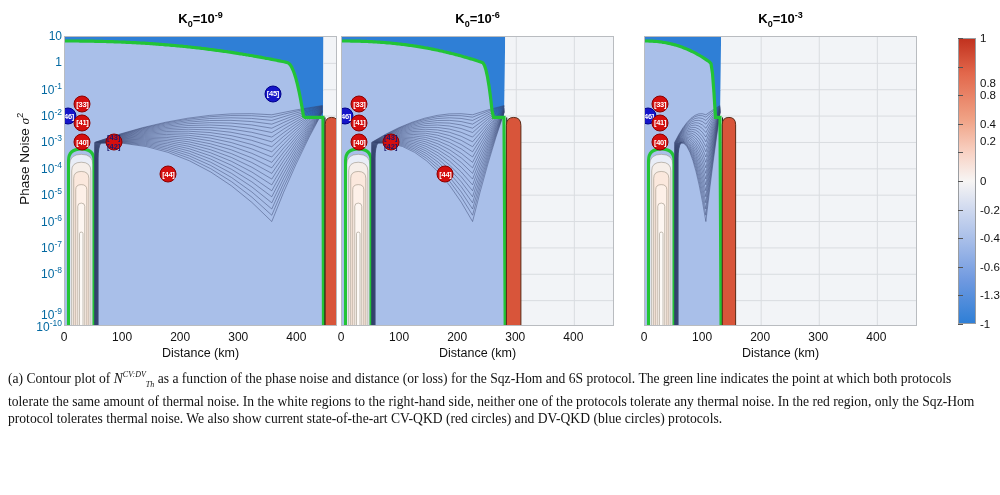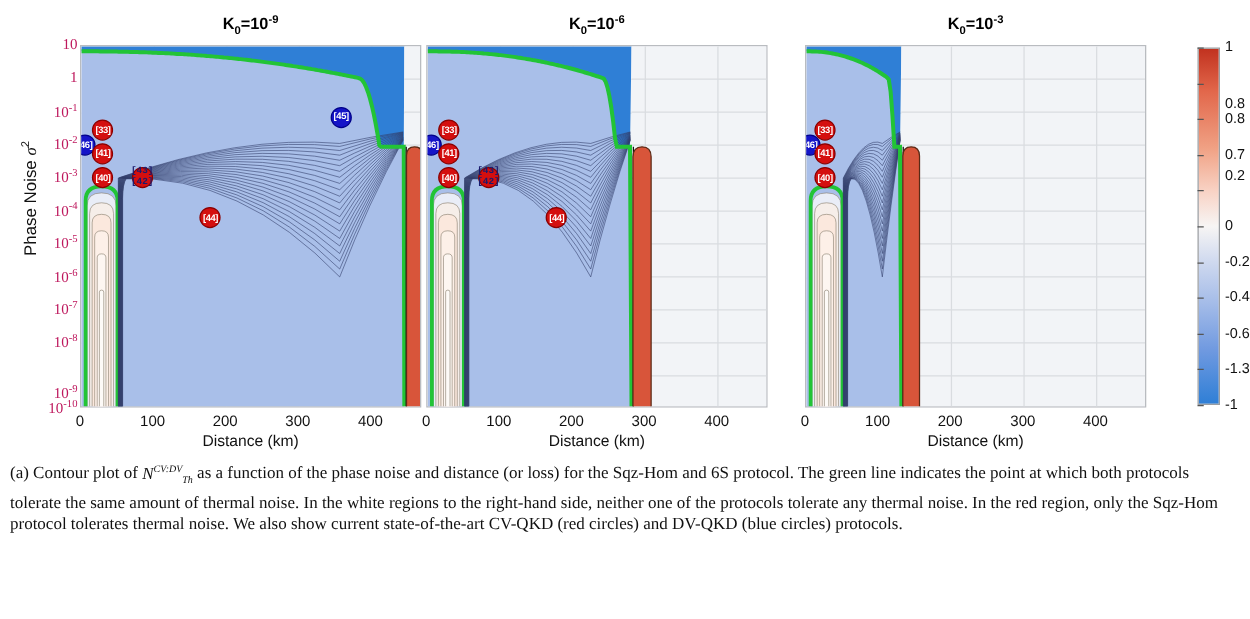--- a/index.html
+++ b/index.html
@@ -7,22 +7,22 @@
   #root{position:relative;width:1000px;height:495px;background:#fff;}
 
   .figure{position:absolute;left:0;top:0;width:1000px;height:362px;}
 
   .ylabel{position:absolute;left:-96px;top:150px;width:240px;text-align:center;
     transform:rotate(-90deg);transform-origin:center center;
     font-size:13.5px;color:#111;white-space:nowrap;}
   .ylabel i{font-family:"Liberation Serif",serif;font-style:italic;}
   .ylabel sup{font-size:9px;}
 
-  .ytick{position:absolute;right:0;width:46px;text-align:right;font-size:12px;color:#be185d;
-    transform:translateY(-50%);white-space:nowrap;font-family:Liberation Serif, serif;}
+  .ytick{position:absolute;right:0;width:46px;text-align:right;font-size:12px;color:#0369a1;
+    transform:translateY(-50%);white-space:nowrap;}
   .ytick sup{font-size:8.5px;}
   .yaxis{position:absolute;left:12px;top:36px;width:50px;height:290px;}
 
   .panel{position:absolute;top:36px;height:290px;background:#f2f4f7;
     border:1px solid #b9bcc0;box-sizing:border-box;overflow:hidden;}
 
   .ptitle{position:absolute;top:10px;text-align:center;font-size:13px;font-weight:bold;color:#000;}
   .ptitle sub{font-size:9px;}
   .ptitle sup{font-size:9px;}
 
@@ -32,21 +32,21 @@
   .grid-v{position:absolute;top:0;bottom:0;width:1px;background:#d9dce0;}
   .grid-h{position:absolute;left:0;right:0;height:1px;background:#d9dce0;}
 
   .marker{position:absolute;width:15px;height:15px;border-radius:50%;
     transform:translate(-50%,-50%);display:flex;align-items:center;justify-content:center;
     font-size:7.5px;font-weight:bold;color:#fff;line-height:1;z-index:30;letter-spacing:-0.3px;}
   .m-red{background:#d40f0f;border:1px solid #8a0000;}
   .m-blue{background:#1515c8;border:1px solid #00008a;}
   .m-lbl{position:absolute;transform:translate(-50%,-50%);font-size:7.5px;font-weight:bold;
     color:#1a1a6e;z-index:31;white-space:nowrap;line-height:1;}
-  .m-lbl.two{line-height:9px;text-align:center;font-family:Liberation Mono, monospace;}
+  .m-lbl.two{line-height:9px;text-align:center;}
 
   .caption{position:absolute;left:8px;top:366px;width:984px;font-family:"Liberation Serif",serif;
     font-size:13.6px;line-height:17.6px;color:#111;text-align:left;}
   .caption .mv{font-style:italic;}
   .caption sup{font-size:8px;text-align:right;}
   .caption sub{font-size:8px;}
 
   .cbar{position:absolute;left:958px;top:38px;width:18px;height:286px;
     border:1px solid #9a9da1;box-sizing:border-box;
     background:linear-gradient(to bottom,#c1321f 0%,#e2674b 12%,#f0a184 28%,#f8d2c4 40%,
@@ -324,21 +324,21 @@
       </div>
 
     <div class="cbar"></div>
     <div id="cbticks">
         <div class="cbtick" style="top: 38px;">1</div>
         <div class="cbtickmark" style="top: 38px;"></div>
         <div class="cbtick" style="top: 83px;">0.8</div>
         <div class="cbtickmark" style="top: 66.6px;"></div>
         <div class="cbtick" style="top: 95.2px;">0.8</div>
         <div class="cbtickmark" style="top: 95.2px;"></div>
-        <div class="cbtick" style="top: 123.8px;">0.7</div>
+        <div class="cbtick" style="top: 123.8px;">0.4</div>
         <div class="cbtickmark" style="top: 123.8px;"></div>
         <div class="cbtick" style="top: 141px;">0.2</div>
         <div class="cbtickmark" style="top: 152.4px;"></div>
         <div class="cbtick" style="top: 181px;">0</div>
         <div class="cbtickmark" style="top: 181px;"></div>
         <div class="cbtick" style="top: 209.6px;">-0.2</div>
         <div class="cbtickmark" style="top: 209.6px;"></div>
         <div class="cbtick" style="top: 238.2px;">-0.4</div>
         <div class="cbtickmark" style="top: 238.2px;"></div>
         <div class="cbtick" style="top: 266.8px;">-0.6</div>

